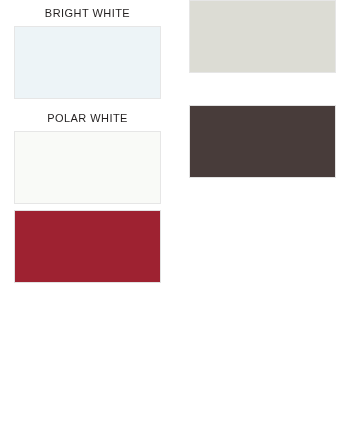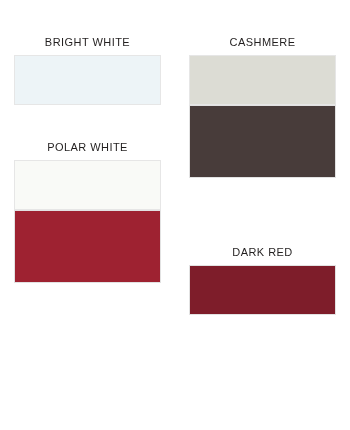--- a/index.html
+++ b/index.html
@@ -38,21 +38,20 @@
     font-size: 11px;
     letter-spacing: 0.45px;
     color: #221f1f;
     text-transform: uppercase;
     line-height: 1;
     padding-top: 8px;
     padding-bottom: 7px;
     text-align: center;
     white-space: nowrap;
     font-weight: 400;
-    margin-top: 29px;
   }
 
   .swatch-chip {
     width: 147px;
     height: 73px;
     box-sizing: border-box;
     border: 1px solid #e2e2e2;
   }
 
   
@@ -64,37 +63,32 @@
 <body>
 
 <div class="palette">
 
   <div class="swatch-cell">
     <div class="swatch-label">BRIGHT WHITE</div>
     <div class="swatch-chip light-fill" style="background-color: rgb(237, 244, 247);"></div>
   </div>
 
   <div class="swatch-cell">
-    <div class="swatch-label">CASHMERE</div>
     <div class="swatch-chip light-fill" style="background-color: rgb(220, 220, 212);"></div>
   </div>
 
   <div class="swatch-cell">
     <div class="swatch-label">POLAR WHITE</div>
     <div class="swatch-chip light-fill" style="background-color: rgb(249, 250, 247);"></div>
   </div>
 
 
   <div class="swatch-cell">
     <div class="swatch-chip" style="background-color: rgb(72, 60, 58);"></div>
   </div>
 
   <div class="swatch-cell">
     <div class="swatch-chip" style="background-color: rgb(158, 34, 49);"></div>
   </div>
 
 
-  <div class="swatch-cell">
-    <div class="swatch-label">DARK RED</div>
-    <div class="swatch-chip" style="background-color: rgb(126, 29, 42);"></div>
-  </div>
 
 </div>
 
 </body></html>

